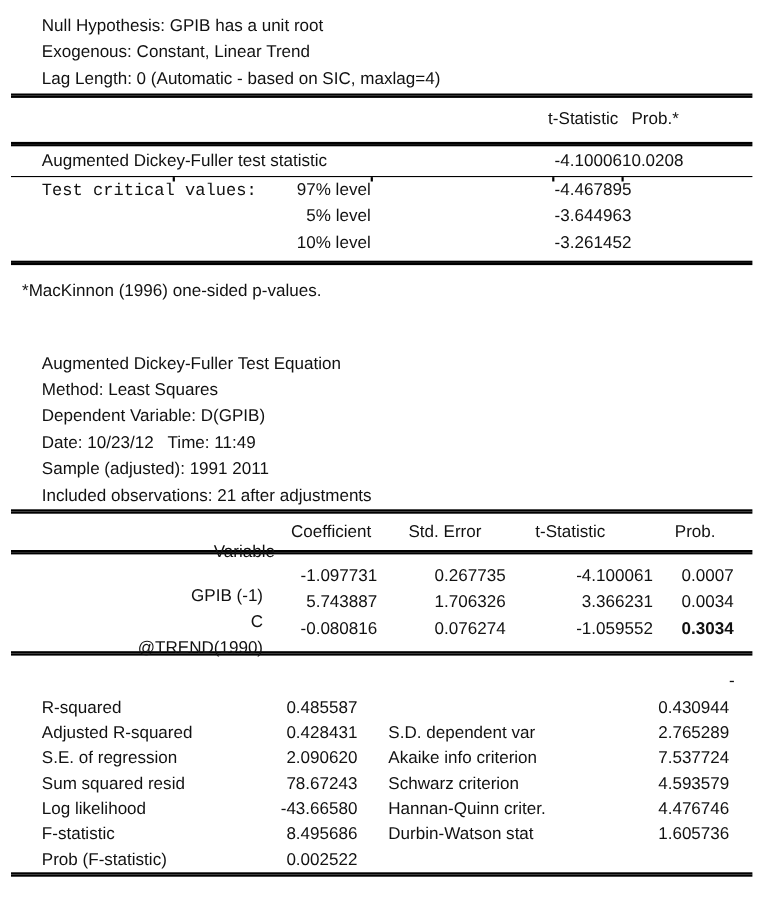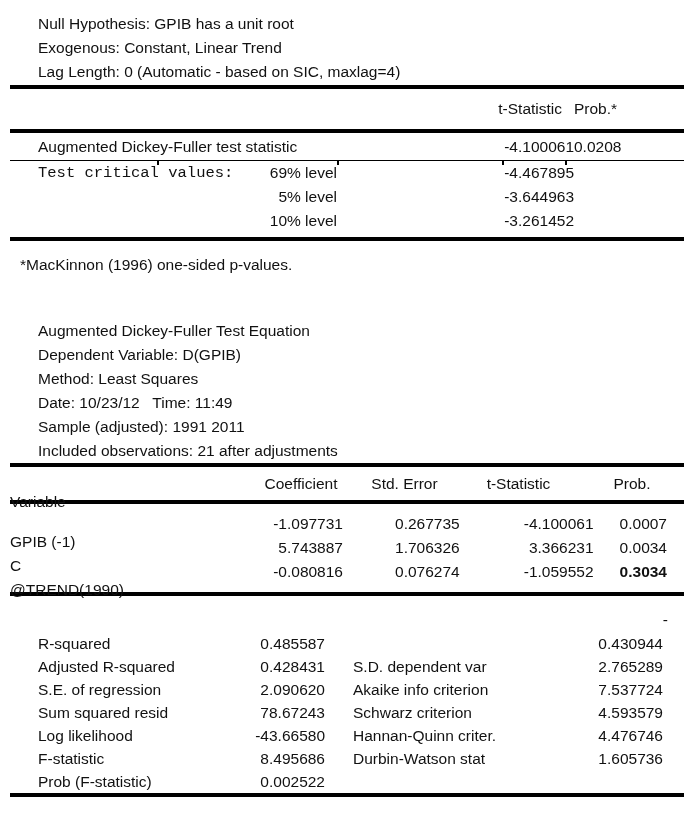--- a/index.html
+++ b/index.html
@@ -41,21 +41,21 @@
   .c-cvlabel{ width: 153px; padding-left: 28px; font-family: Liberation Mono, monospace; }
   .c-level  { width: 187px; text-align: right; padding-right: 13px; }
   .c-cvval  { width: 224px; text-align: right; }
 
   
   .krow { display: flex; margin: 0 10px; align-items: center; }
   .krow > div { white-space: pre; }
   .khead { height: 33px; }
   .kbody { padding: 8px 0; }
   .kbody .krow { height: 24px; gap: 16px; }
-  .k-var  { width: 240px; text-align: left; margin-top: 36px; }
+  .k-var  { width: 240px; text-align: right; margin-top: 36px; }
   .k-coef { width: 102px; text-align: right; padding-right: 10px; }
   .k-se   { width: 105px; text-align: right; padding-right: 10px; }
   .k-t    { width: 123px; text-align: right; padding-right: 10px; }
   .k-p    { flex: 1; text-align: right; padding-right: 17px; }
   .khead .k-coef, .khead .k-se, .khead .k-t, .khead .k-p { text-align: center; padding-right: 0; }
   .em { font-weight: bold; }
 
   
   .dashrow { margin: 12px 10px 0 10px; height: 24px; text-align: right; padding-right: 16px; }
 
@@ -97,21 +97,21 @@
 
   <div class="hrs">
     <span class="tick t1"></span>
     <span class="tick t2"></span>
     <span class="tick t3"></span>
     <span class="tick t4"></span>
   </div>
 
   <div class="trow cvrow">
     <div class="c-cvlabel">Test critical values:</div>
-    <div class="c-level">69% level</div>
+    <div class="c-level">97% level</div>
     <div class="c-cvval">-4.467895</div>
     <div class="c-prob"></div>
   </div>
   <div class="trow cvrow">
     <div class="c-cvlabel"></div>
     <div class="c-level">5% level</div>
     <div class="c-cvval">-3.644963</div>
     <div class="c-prob"></div>
   </div>
   <div class="trow cvrow">
@@ -120,22 +120,22 @@
     <div class="c-cvval">-3.261452</div>
     <div class="c-prob"></div>
   </div>
 
   <div class="hrd m4"></div>
 
   <div class="footnote line">*MacKinnon (1996) one-sided p-values.</div>
 
   <div class="eqblock">
     <div class="line">Augmented Dickey-Fuller Test Equation</div>
+    <div class="line">Method: Least Squares</div>
     <div class="line">Dependent Variable: D(GPIB)</div>
-    <div class="line">Method: Least Squares</div>
     <div class="line">Date: 10/23/12   Time: 11:49</div>
     <div class="line">Sample (adjusted): 1991 2011</div>
     <div class="line">Included observations: 21 after adjustments</div>
   </div>
 
   <div class="hrd"></div>
 
   <div class="krow khead">
     <div class="k-var">Variable</div>
     <div class="k-coef">Coefficient</div>

